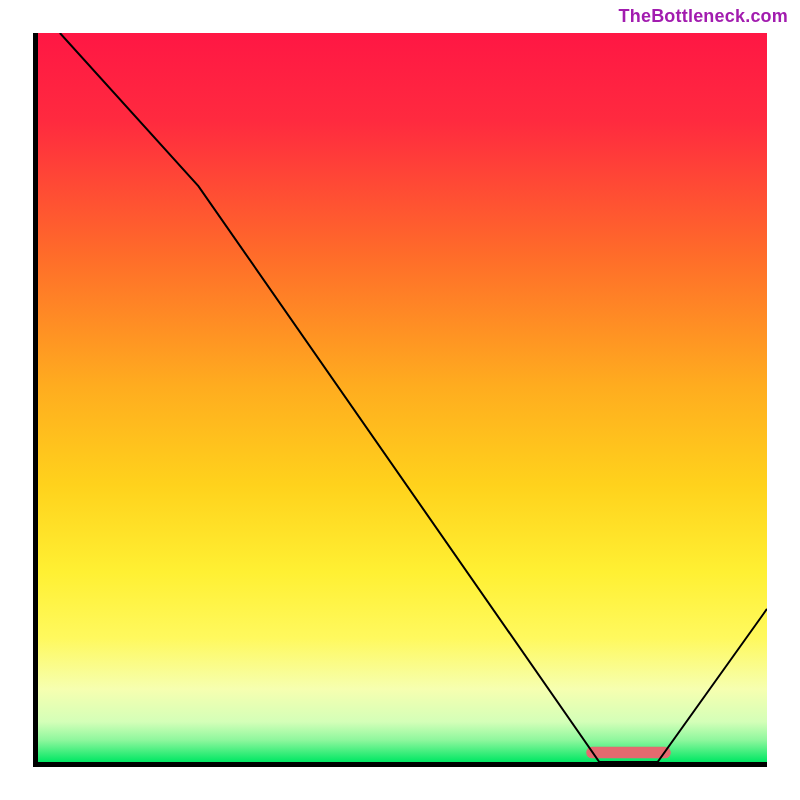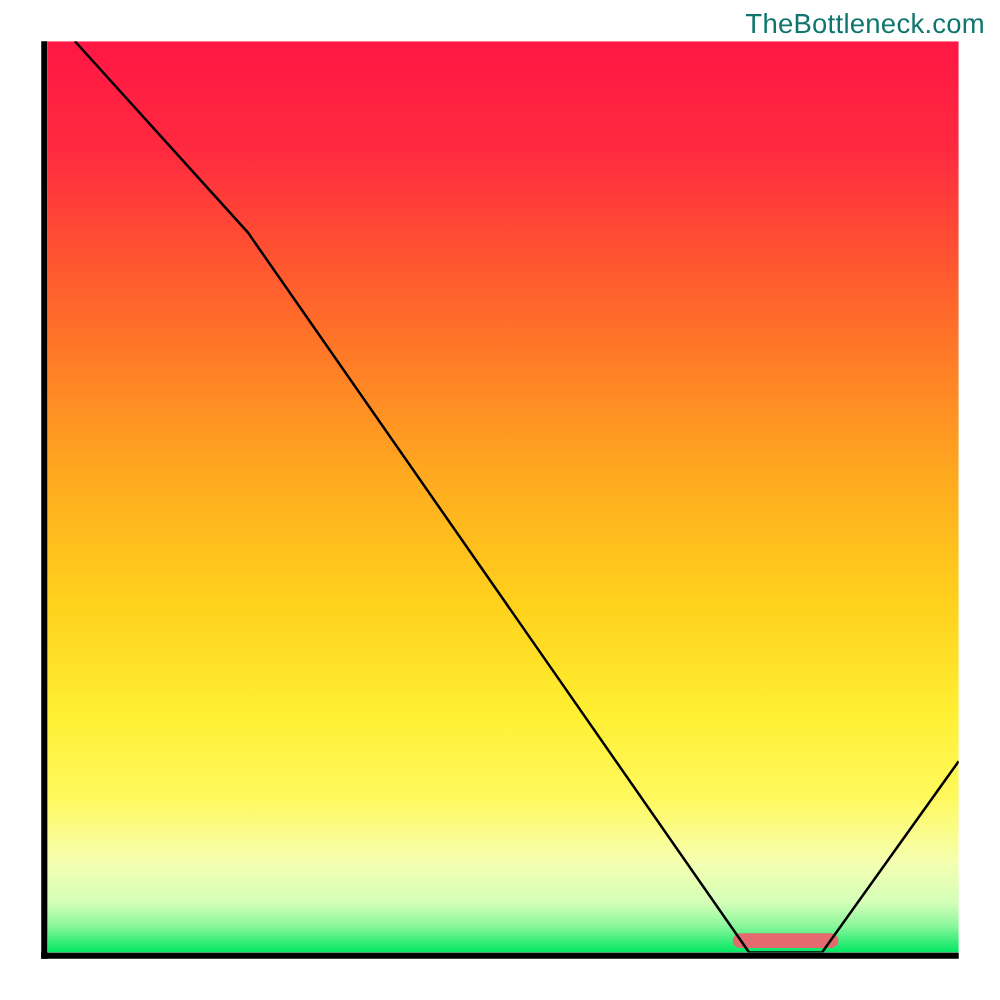--- a/index.html
+++ b/index.html
@@ -12,23 +12,23 @@
   }
   .frame {
     position: relative;
     width: 800px;
     height: 800px;
   }
   .watermark {
     position: absolute;
     top: 6px;
     right: 12px;
-    font-size: 22px;
-    font-weight: 400;
-    color: #0f766e;
+    font-size: 18px;
+    font-weight: 700;
+    color: #a21caf;
     letter-spacing: 0.2px;
   }
   .plot {
     position: absolute;
     left: 33px;
     top: 33px;
     width: 734px;
     height: 734px;
     border-left: 5px solid #000;
     border-bottom: 5px solid #000;

